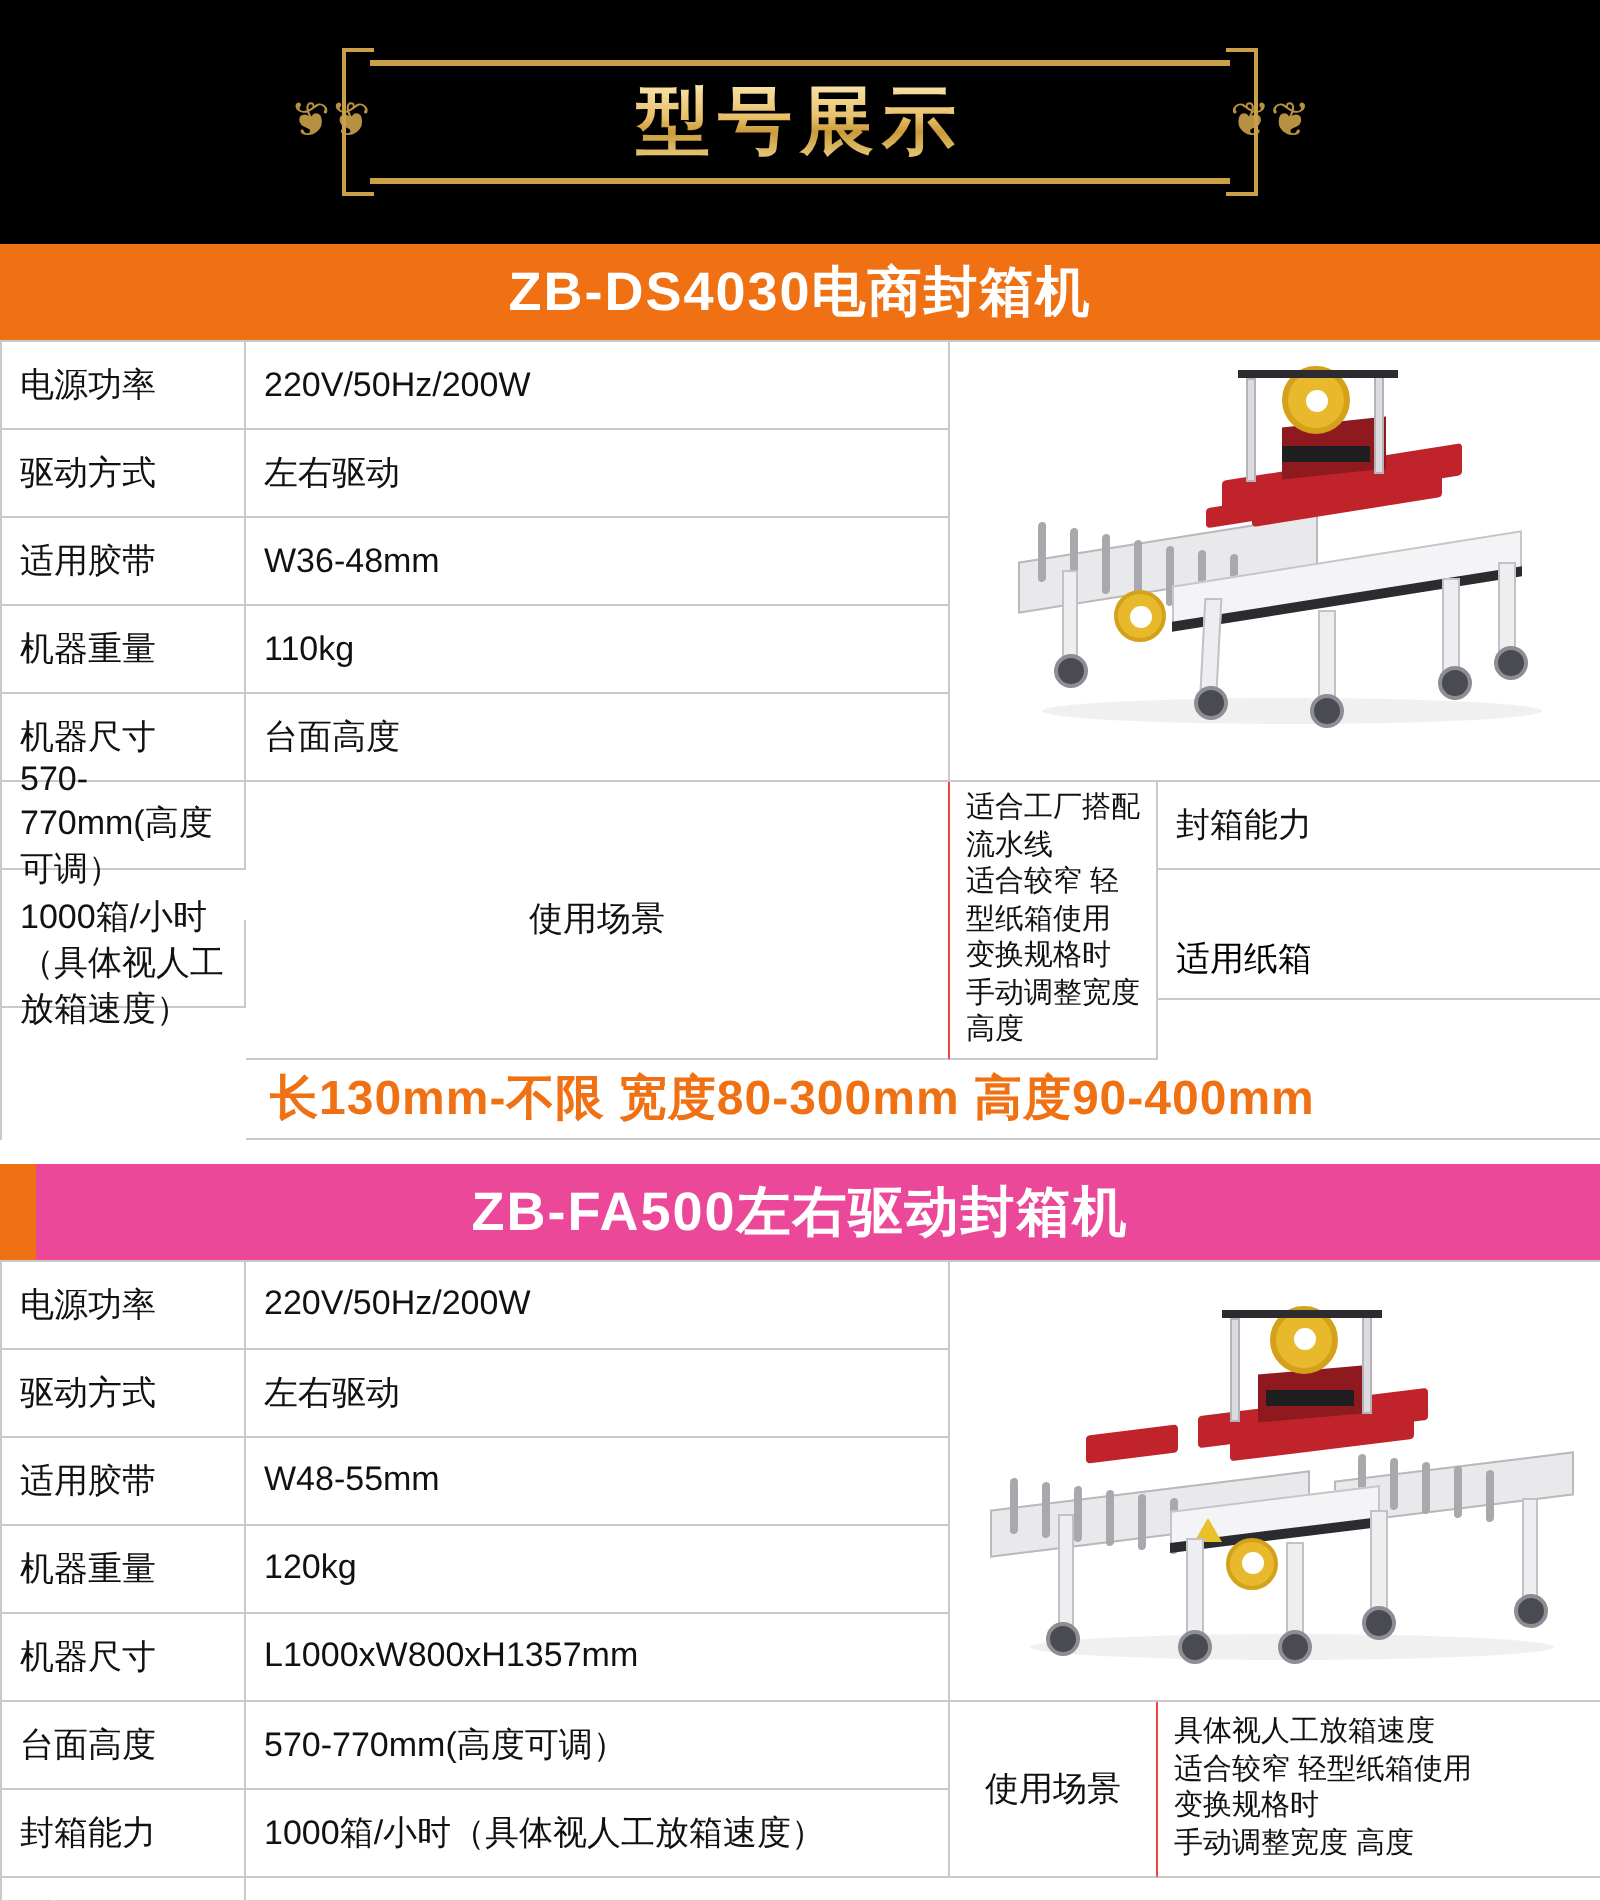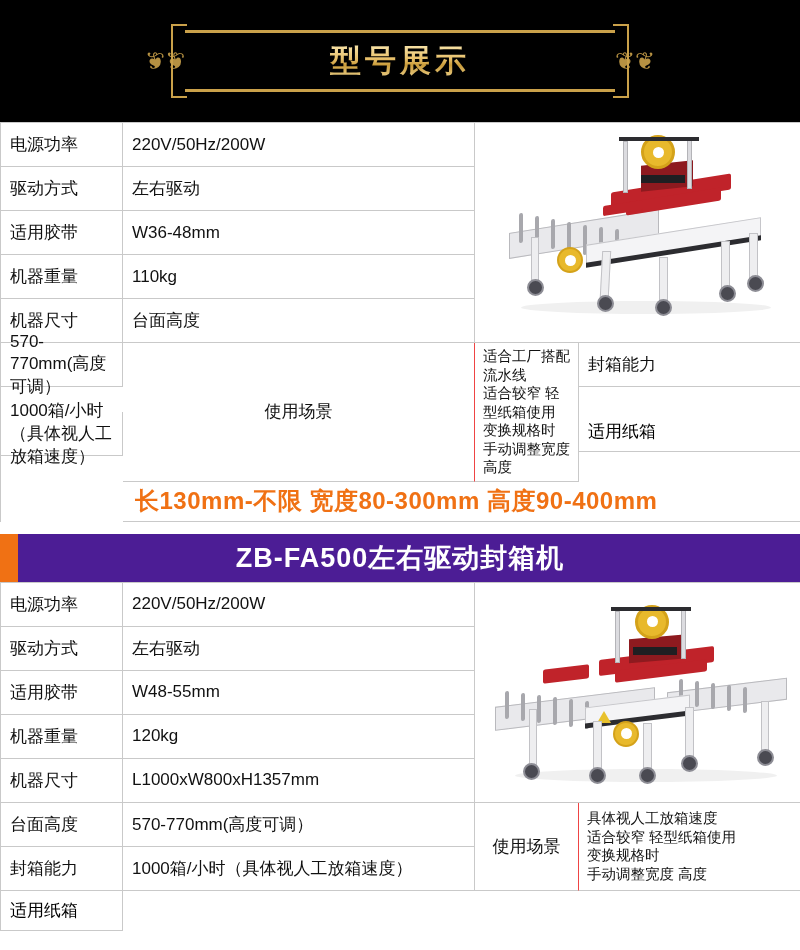--- a/index.html
+++ b/index.html
@@ -27,21 +27,21 @@
   }
   .banner-plate:before, .banner-plate:after {
     content: "";
     position: absolute; top: -9px; bottom: -9px;
     width: 14px;
     border: 2px solid #caa14a;
   }
   .banner-plate:before { left: -14px; border-right: none; }
   .banner-plate:after { right: -14px; border-left: none; }
   .banner-title {
-    font-size: 31px; font-weight: bold; letter-spacing: 4px;
+    font-size: 37px; font-weight: bold; letter-spacing: 4px;
     color: #f2d48a;
     background: linear-gradient(180deg,#fdf0c0 0%, #e8c06a 45%, #c99b39 60%, #f6e0a4 100%);
     -webkit-background-clip: text; background-clip: text;
     -webkit-text-fill-color: transparent;
     padding: 0 14px;
   }
   .orn {
     color: #caa14a; font-size: 24px; line-height: 1;
     opacity: .9;
   }
@@ -49,21 +49,21 @@
 
   
   .section { width: 800px; }
   .sec-head {
     height: 48px;
     display: flex; align-items: center; justify-content: center;
     color: #fff; font-size: 27px; font-weight: bold; letter-spacing: 1px;
     position: relative;
   }
   .sec-head.orange { background: #f07114; }
-  .sec-head.dark { background: #4c1d95; }
+  .sec-head.dark { background: #ec4899; }
   .sec-head .bar {
     position: absolute; left: 0; top: 0; bottom: 0; width: 18px;
     background: #f07114;
   }
   .sec-head.dark .bar { background: #f07114; }
 
   .grid {
     display: grid;
     grid-template-columns: 122px 352px 104px 222px;
     border-left: 1px solid #c9c9c9;
@@ -173,20 +173,23 @@
 
 <div class="banner">
   <span class="orn orn-l">❦❦</span>
   <div class="banner-plate">
     <span class="banner-title">型号展示</span>
   </div>
   <span class="orn">❦❦</span>
 </div>
 
 <div class="section">
+  <div class="sec-head orange">
+    <span>ZB-DS4030电商封箱机</span>
+  </div>
 
   <div class="grid">
     <div class="cell label">电源功率</div>
     <div class="cell val">220V/50Hz/200W</div>
 
     <div class="photo">
       <div class="machine m1">
         <div class="shadow" style="left:30px; top:168px; width:250px; height:13px;"></div>
 
         <div class="roller-bed" style="left:18px; top:88px; width:150px; height:26px; transform:skewY(-9deg);"></div>

